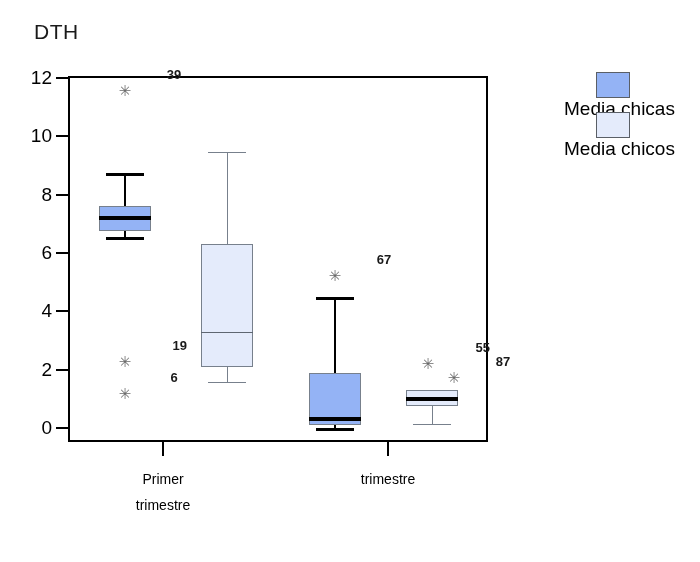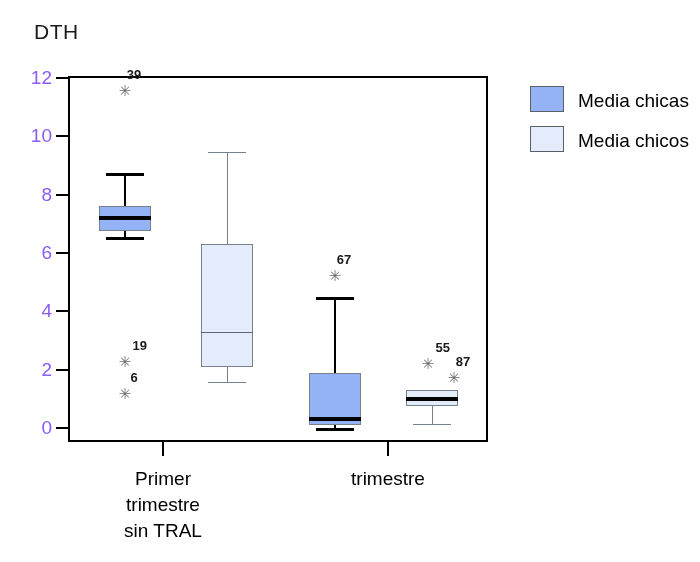--- a/index.html
+++ b/index.html
@@ -46,21 +46,21 @@
     width: 12px;
     height: 2px;
     background: #000000;
   }
   .y-label {
     position: absolute;
     right: 0;
     width: 34px;
     text-align: right;
     font-size: 19px;
-    color: #8b5cf6;
+    color: #000000;
     line-height: 1;
   }
   .y-label-wrap {
     position: absolute;
     left: 0;
     width: 52px;
     height: 20px;
   }
 
   
@@ -69,21 +69,21 @@
     top: 442px;
     width: 2px;
     height: 14px;
     background: #000000;
   }
   .x-label {
     position: absolute;
     top: 466px;
     width: 200px;
     text-align: center;
-    font-size: 19px;
+    font-size: 14px;
     line-height: 26px;
     color: #000000;
   }
 
   
   .boxplot { position: absolute; }
   .bp-box {
     position: absolute;
     box-sizing: border-box;
     border: 1px solid #77808c;
@@ -119,33 +119,35 @@
     width: 16px;
   }
   .outlier-label {
     position: absolute;
     font-size: 13px;
     color: #1a1a1a;
     line-height: 1;
     text-align: center;
     width: 26px;
     font-weight: 600;
+    margin-left: 40px;
   }
 
   
   #legend {
     position: absolute;
     left: 530px;
     top: 72px;
     width: 165px;
   }
   .legend-row {
     display: flex;
-    align-items: flex-end;
+    align-items: center;
     height: 40px;
+    flex-direction: column;
   }
   .legend-swatch {
     width: 34px;
     height: 26px;
     box-sizing: border-box;
     border: 1.5px solid #5a5f66;
     flex: 0 0 auto;
   }
   .legend-text {
     margin-left: 14px;
@@ -237,21 +239,20 @@
       <div class="outlier-mark" style="left: 446px; top: 370.25px;">✳</div>
       <div class="outlier-label" style="left: 450px; top: 355.25px;">87</div>
     </div>
   </div>
 
 <div id="x-axis">
     <div class="x-tick" style="left: 162px;"></div>
     <div class="x-label" style="left: 63px;">
       <div>Primer</div>
       <div>trimestre</div>
-      <div>sin TRAL</div>
     </div>
     <div class="x-tick" style="left: 387px;"></div>
     <div class="x-label" style="left: 288px;">
       <div>trimestre</div>
     </div>
   </div>
 
 <div id="legend">
     <div class="legend-row">
       <div class="legend-swatch" style="background: rgb(148, 179, 245);"></div>

